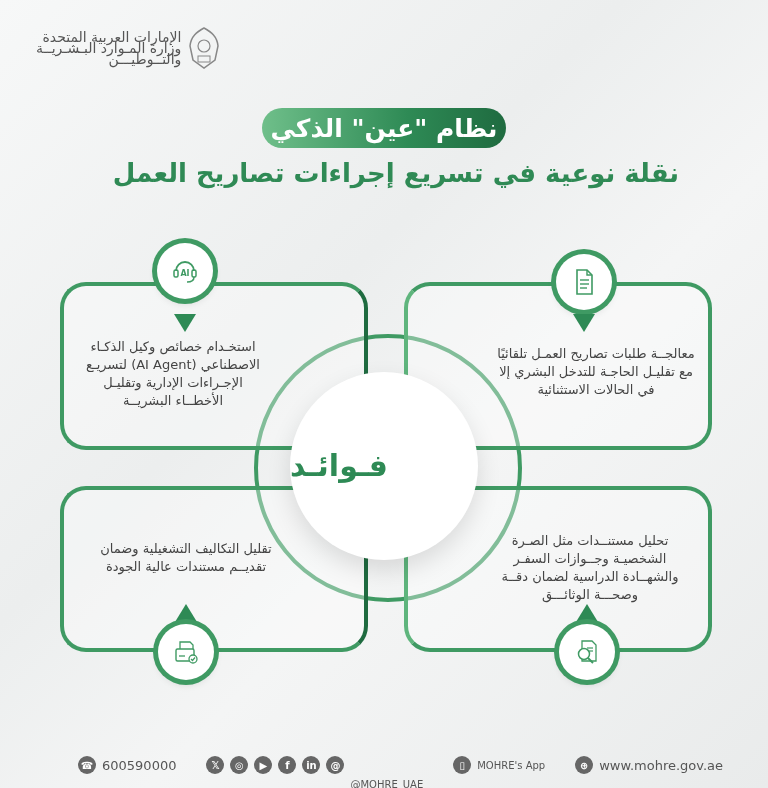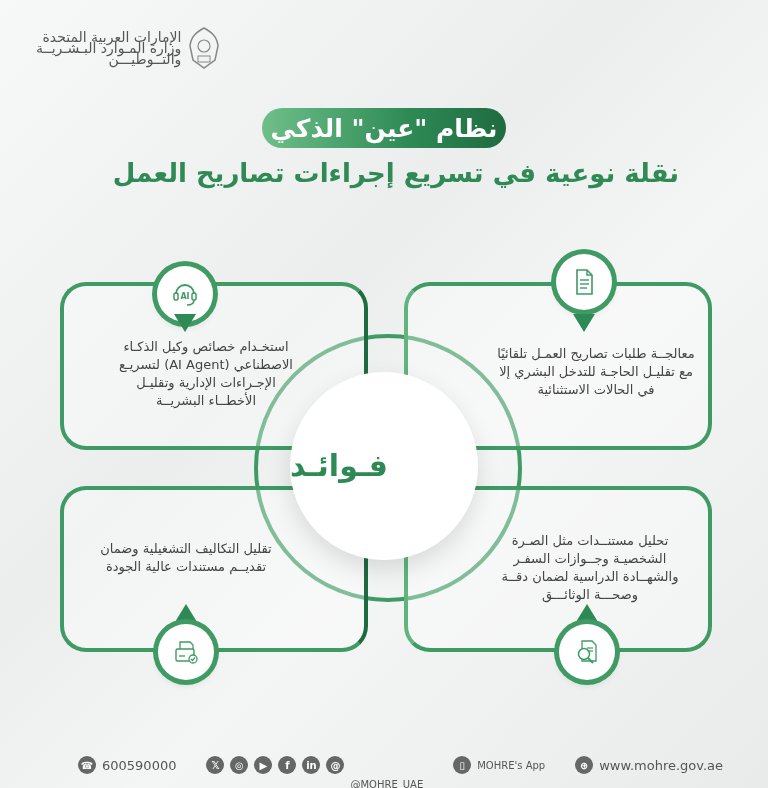--- a/index.html
+++ b/index.html
@@ -47,31 +47,31 @@
     <div>والتــوطيـــن</div>
   </div>
 </div>
 
 <div class="title-pill">نظام "عين" الذكي</div>
 <div class="subtitle">نقلة نوعية في تسريع إجراءات تصاريح العمل</div>
 
 <div class="center-ring"></div>
 
 <div class="card tl"></div>
-<div class="pin" style="left:157px;top:266px;">
+<div class="pin" style="left:157px;top:243px;">
   <svg viewBox="0 0 30 30">
     <path d="M6 15 A9 9 0 0 1 24 15" fill="none" stroke="#3f9a63" stroke-width="1.8"></path>
     <rect x="4" y="14" width="4" height="7" rx="1.5" fill="none" stroke="#3f9a63" stroke-width="1.5"></rect>
     <rect x="22" y="14" width="4" height="7" rx="1.5" fill="none" stroke="#3f9a63" stroke-width="1.5"></rect>
     <text x="15" y="20" font-size="8" font-weight="bold" text-anchor="middle" fill="#3f9a63" font-family="DejaVu Sans, sans-serif">AI</text>
     <path d="M24 21 Q24 26 17 26" fill="none" stroke="#3f9a63" stroke-width="1.5"></path>
   </svg>
 </div>
 <div class="tri-down" style="left:174px;top:314px;"></div>
-<div class="card-text" style="left:78px;top:338px;margin-left:33px;">استخـدام خصائص وكيل الذكـاء الاصطناعي (AI Agent) لتسريـع الإجـراءات الإدارية وتقليـل الأخطــاء البشريــة</div>
+<div class="card-text" style="left:78px;top:338px;">استخـدام خصائص وكيل الذكـاء الاصطناعي (AI Agent) لتسريـع الإجـراءات الإدارية وتقليـل الأخطــاء البشريــة</div>
 
 <div class="card tr"></div>
 <div class="pin" style="left:556px;top:254px;">
   <svg viewBox="0 0 30 30">
     <path d="M8 3 H18 L23 8 V27 H8 Z" fill="none" stroke="#3f9a63" stroke-width="1.6"></path>
     <path d="M18 3 V8 H23" fill="none" stroke="#3f9a63" stroke-width="1.4"></path>
     <line x1="11" y1="13" x2="20" y2="13" stroke="#3f9a63" stroke-width="1.4"></line>
     <line x1="11" y1="17" x2="20" y2="17" stroke="#3f9a63" stroke-width="1.4"></line>
     <line x1="11" y1="21" x2="18" y2="21" stroke="#3f9a63" stroke-width="1.4"></line>
   </svg>

